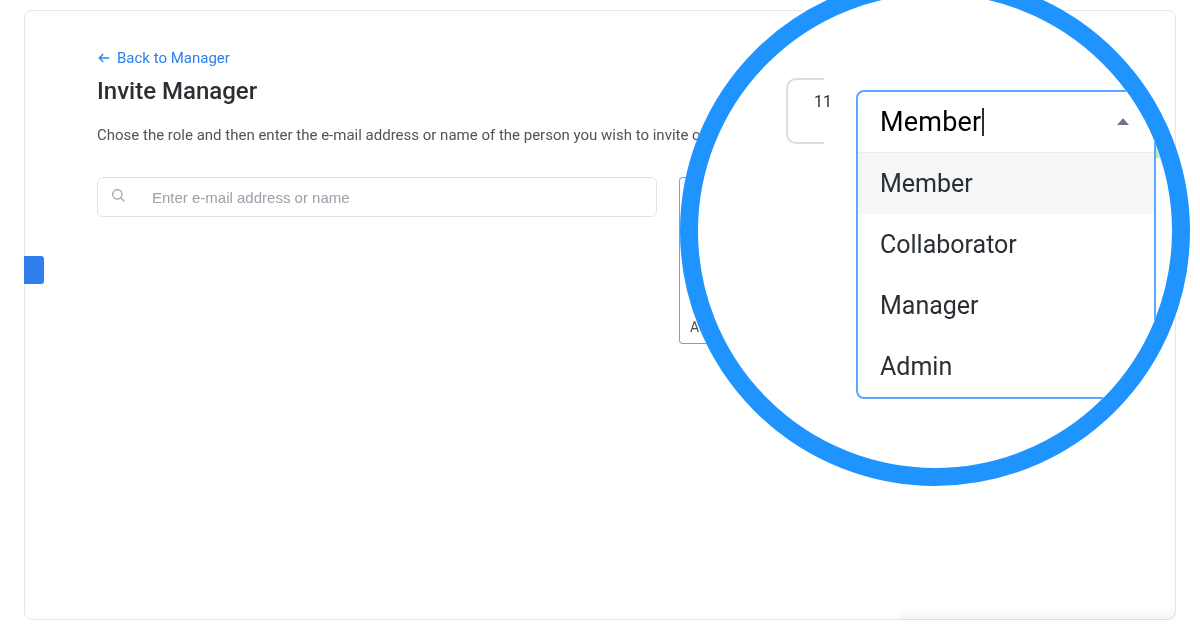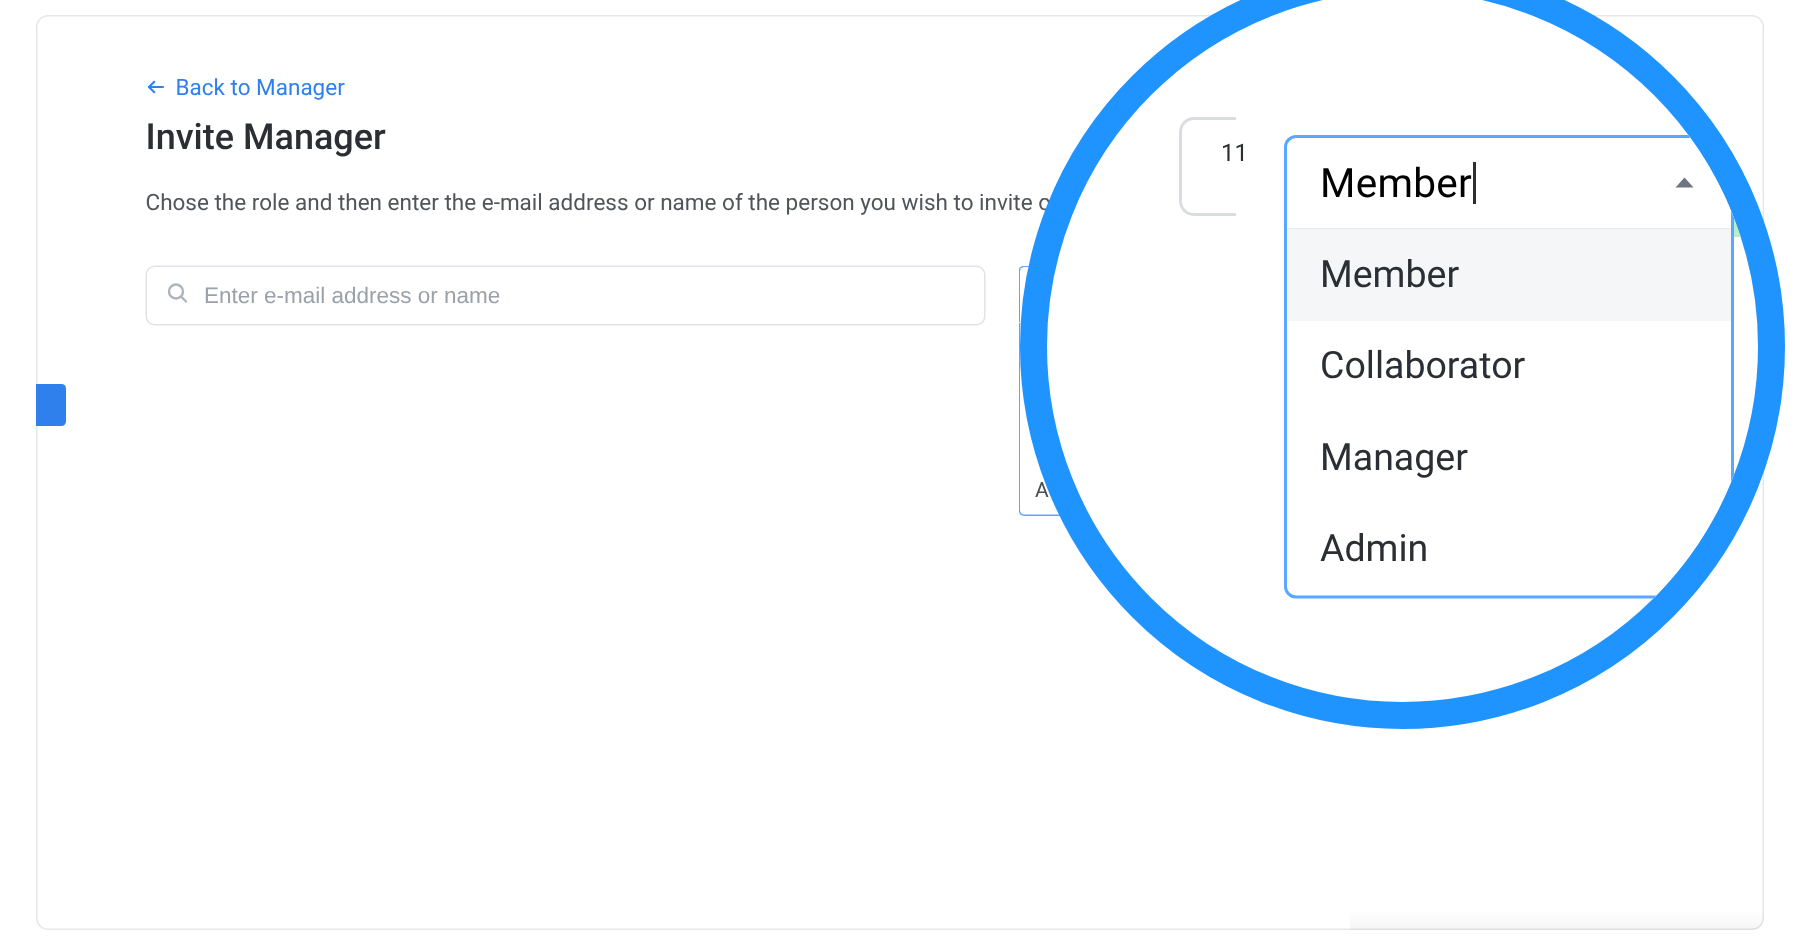--- a/index.html
+++ b/index.html
@@ -29,21 +29,21 @@
   .back-link .arrow { display: inline-flex; }
 
   .page-title { font-size: 24px; color: #2b2f33; font-weight: 500; margin-top: 2px; }
   .page-desc  { font-size: 15px; color: #50555a; margin-top: 18px; line-height: 1.6; max-width: 880px; }
 
   .controls-row { display: flex; gap: 22px; margin-top: 30px; max-width: 960px; }
 
   .search-field {
     flex: 0 0 560px; height: 40px;
     border: 1px solid #dfe3e8; border-radius: 6px;
-    display: flex; align-items: center; padding: 0 12px; gap: 10px;
+    display: flex; align-items: center; padding: 0 12px; gap: 26px;
     color: #9aa1a9;
   }
   .search-field input {
     border: none; outline: none; font-size: 15px; color: #2b2f33; background: transparent; width: 100%;
   }
   .search-field input::placeholder { color: #9aa1a9; }
 
   
   .role-dd-small {
     position: relative;

